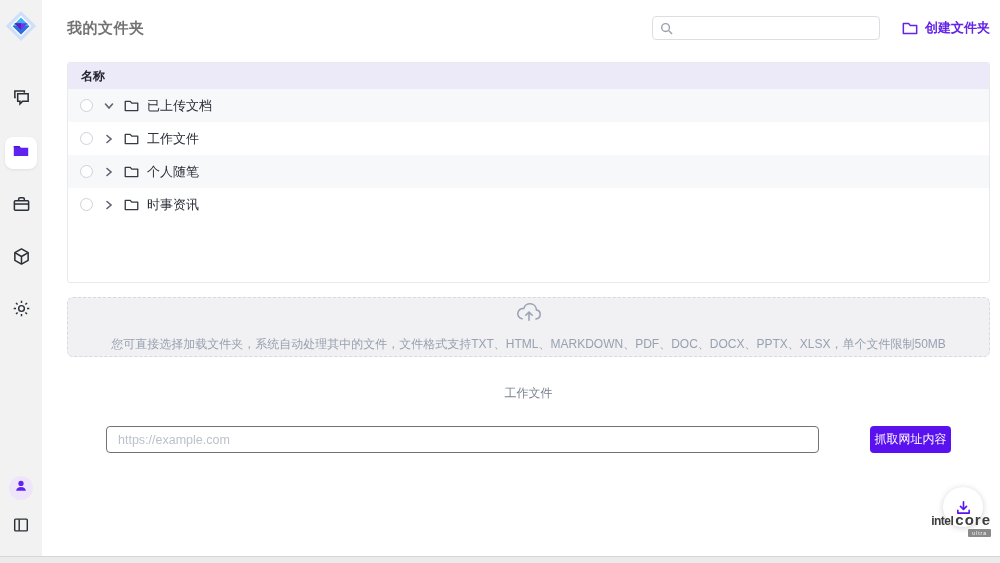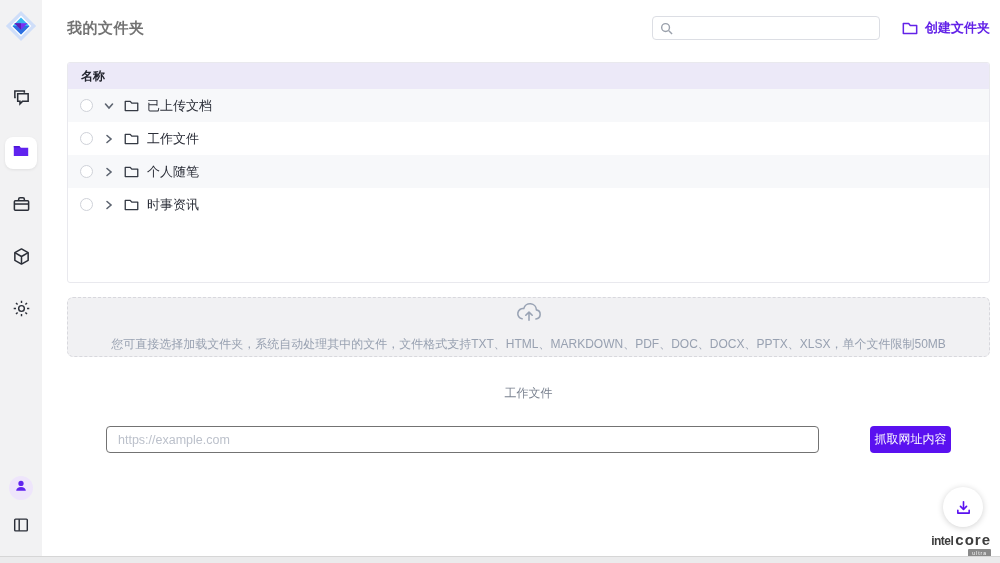--- a/index.html
+++ b/index.html
@@ -63,21 +63,21 @@
   .url-row{ margin-top:24px; display:flex; justify-content:center; gap:10px; }
   .url-input{ width:713px; height:27px; border:1px solid #737373; border-radius:4px;
     padding:0 11px; font-size:12.5px; font-family:inherit; color:#333; outline:none; }
   .url-input::placeholder{ color:#bcc1cb; }
   .fetch-btn{ width:81px; height:27px; background:#5a11f0; color:#fff; border:none;
     border-radius:4px; font-size:12px; font-family:inherit; cursor:pointer;margin-left:41px; }
   
   .fab{ position:absolute; right:17px; bottom:36px; width:40px; height:40px; border-radius:50%;
     background:#fff; box-shadow:0 1px 6px rgba(0,0,0,.18); border:none; cursor:pointer;
     display:flex; align-items:center; justify-content:center; color:#5a11f0; }
-  .intel{ position:absolute; right:9px; bottom:6px; color:#3c3c3c;
+  .intel{ position:absolute; right:9px; bottom:26px; color:#3c3c3c;
     display:flex; flex-direction:column; align-items:flex-end; }
   .intel-line{ font-size:12px; display:flex; align-items:baseline; gap:2px; }
   .intel-word{ font-weight:bold; letter-spacing:-.5px; }
   .intel-core{ font-weight:bold; letter-spacing:1px; font-size:15px; }
   .intel-badge{ margin-top:1px; background:#8a8a8a; color:#fff; font-size:5px;
     padding:1px 4px; border-radius:1px; letter-spacing:1px; }
   input::-ms-clear{ display:none; }
 </style>
 </head>
 <body>

